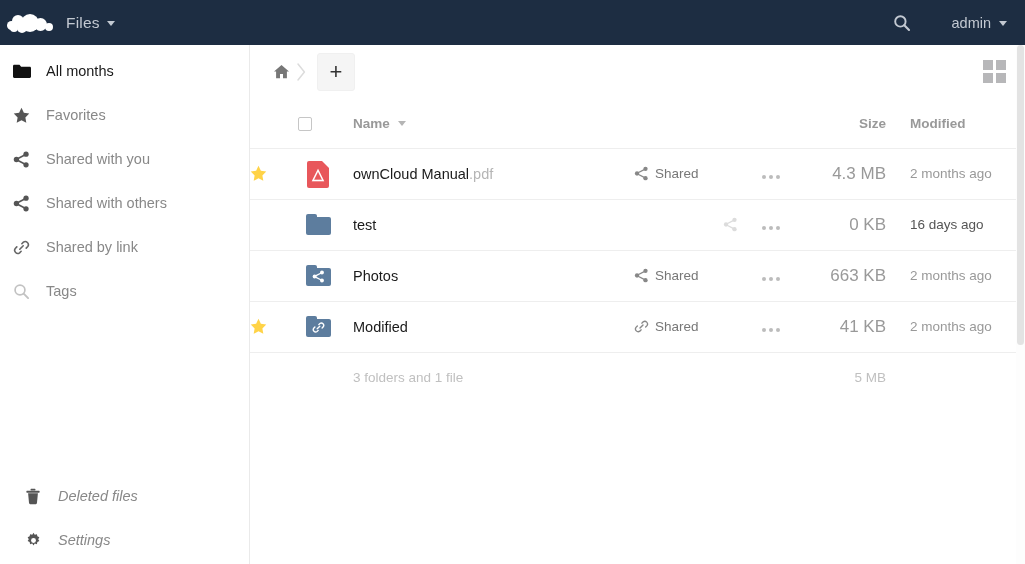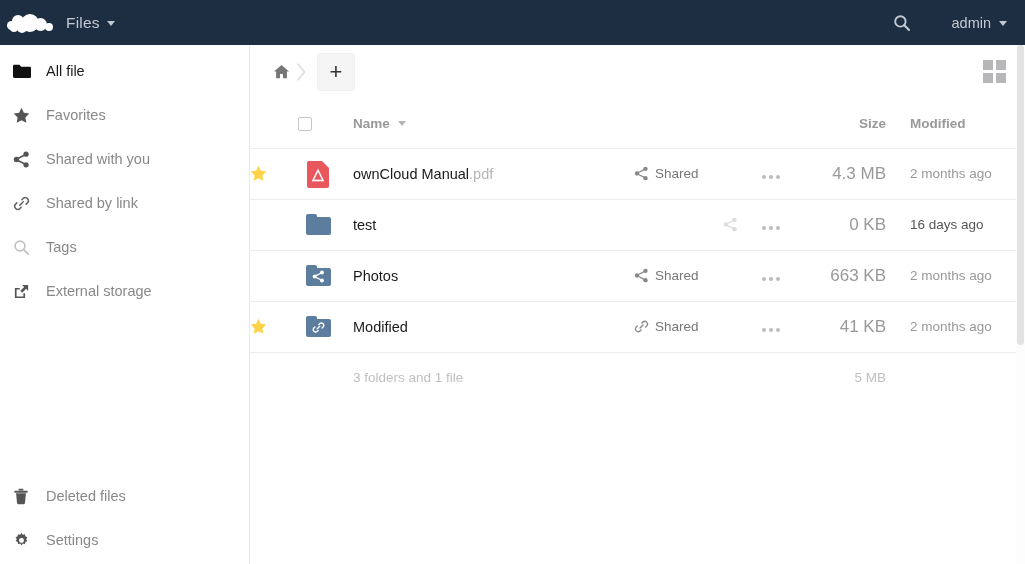--- a/index.html
+++ b/index.html
@@ -58,21 +58,21 @@
   .nav-top { padding-top:4px; }
   .nav-item {
     display:flex; align-items:center; height:44px; padding-left:13px;
     cursor:pointer; text-decoration:none;
   }
   .nav-icon {
     width:30px; min-width:30px; display:flex; align-items:center; justify-content:flex-start;
   }
   .nav-label { font-size:14.5px; color:#888; margin-left:3px; }
   .nav-item.active .nav-label { color:#1a1a1a; }
-  .nav-bottom { position:absolute; bottom:2px; left:0; width:100%; }
+  .nav-bottom { position:absolute; bottom:2px; left:12px; width:100%;font-style:italic; }
 
   
   .main {
     position:absolute; top:45px; left:250px; width:775px; height:519px;
     background:#fff; overflow:hidden;
   }
   .controls {
     height:54px; display:flex; align-items:center; padding-left:18px;
   }
   .crumb-home { width:26px; height:26px; display:flex; align-items:center; justify-content:center; cursor:pointer; }
@@ -227,21 +227,21 @@
 
   <div class="sidebar">
     <div class="nav-top">
 
       <div class="nav-item active">
         <span class="nav-icon">
           <svg width="18" height="15" viewBox="0 0 18 15">
             <path d="M0 2.2C0 1.2 .5 .7 1.3 .7h5.2l1.6 2h8.6c.9 0 1.3.6 1.3 1.4v8.5c0 .9-.5 1.4-1.3 1.4H1.3C.5 14 0 13.5 0 12.6z" fill="#111"></path>
           </svg>
         </span>
-        <span class="nav-label">All file</span>
+        <span class="nav-label">All months</span>
       </div>
 
       <div class="nav-item">
         <span class="nav-icon">
           <svg width="17" height="17" viewBox="0 0 18 18">
             <path d="M9 .8l2.5 5.3 5.7.8-4.1 4.1 1 5.8L9 14.1 3.9 16.8l1-5.8L.8 6.9l5.7-.8z" fill="#555"></path>
           </svg>
         </span>
         <span class="nav-label">Favorites</span>
       </div>
@@ -252,20 +252,32 @@
             <circle cx="13.8" cy="3.4" r="2.8" fill="#555"></circle>
             <circle cx="3.6" cy="9" r="2.8" fill="#555"></circle>
             <circle cx="13.8" cy="14.6" r="2.8" fill="#555"></circle>
             <line x1="4.3" y1="8.4" x2="13.4" y2="3.8" stroke="#555" stroke-width="1.7"></line>
             <line x1="4.3" y1="9.6" x2="13.4" y2="14.2" stroke="#555" stroke-width="1.7"></line>
           </svg>
         </span>
         <span class="nav-label">Shared with you</span>
       </div>
 
+      <div class="nav-item">
+        <span class="nav-icon">
+          <svg width="17" height="17" viewBox="0 0 18 18">
+            <circle cx="13.8" cy="3.4" r="2.8" fill="#555"></circle>
+            <circle cx="3.6" cy="9" r="2.8" fill="#555"></circle>
+            <circle cx="13.8" cy="14.6" r="2.8" fill="#555"></circle>
+            <line x1="4.3" y1="8.4" x2="13.4" y2="3.8" stroke="#555" stroke-width="1.7"></line>
+            <line x1="4.3" y1="9.6" x2="13.4" y2="14.2" stroke="#555" stroke-width="1.7"></line>
+          </svg>
+        </span>
+        <span class="nav-label">Shared with others</span>
+      </div>
 
       <div class="nav-item">
         <span class="nav-icon">
           <svg width="17" height="17" viewBox="0 0 18 18">
             <g fill="none" stroke="#666" stroke-width="1.7" stroke-linecap="round">
               <path d="M7.2 10.8 10.8 7.2"></path>
               <path d="M9.4 5 11 3.4a3.3 3.3 0 0 1 4.6 4.6L14 9.6"></path>
               <path d="M8.6 13 7 14.6A3.3 3.3 0 0 1 2.4 10L4 8.4"></path>
             </g>
           </svg>
@@ -276,29 +288,20 @@
       <div class="nav-item">
         <span class="nav-icon">
           <svg width="17" height="17" viewBox="0 0 18 18">
             <circle cx="7.4" cy="7.4" r="5.2" fill="none" stroke="#c2c2c2" stroke-width="1.8"></circle>
             <line x1="11.3" y1="11.3" x2="16" y2="16" stroke="#c2c2c2" stroke-width="2" stroke-linecap="round"></line>
           </svg>
         </span>
         <span class="nav-label">Tags</span>
       </div>
 
-      <div class="nav-item">
-        <span class="nav-icon">
-          <svg width="17" height="17" viewBox="0 0 18 18">
-            <path d="M2 5.2h5.2v1.8H3.8v7.2h7.2v-3.4h1.8v5.2H2z" fill="#555"></path>
-            <path d="M9.6 2h6.4v6.4l-2.2-2.2-4 4-2-2 4-4z" fill="#555"></path>
-          </svg>
-        </span>
-        <span class="nav-label">External storage</span>
-      </div>
     </div>
 
     <div class="nav-bottom">
       <div class="nav-item">
         <span class="nav-icon">
           <svg width="16" height="17" viewBox="0 0 16 18">
             <rect x="5.4" y="0.8" width="5.2" height="1.8" rx=".5" fill="#555"></rect>
             <rect x="1" y="2.8" width="14" height="2.1" rx=".6" fill="#555"></rect>
             <path d="M2.8 5.6h10.4l-1 10.4c-.1.8-.5 1.2-1.2 1.2H5c-.7 0-1.1-.4-1.2-1.2z" fill="#555"></path>
           </svg>

